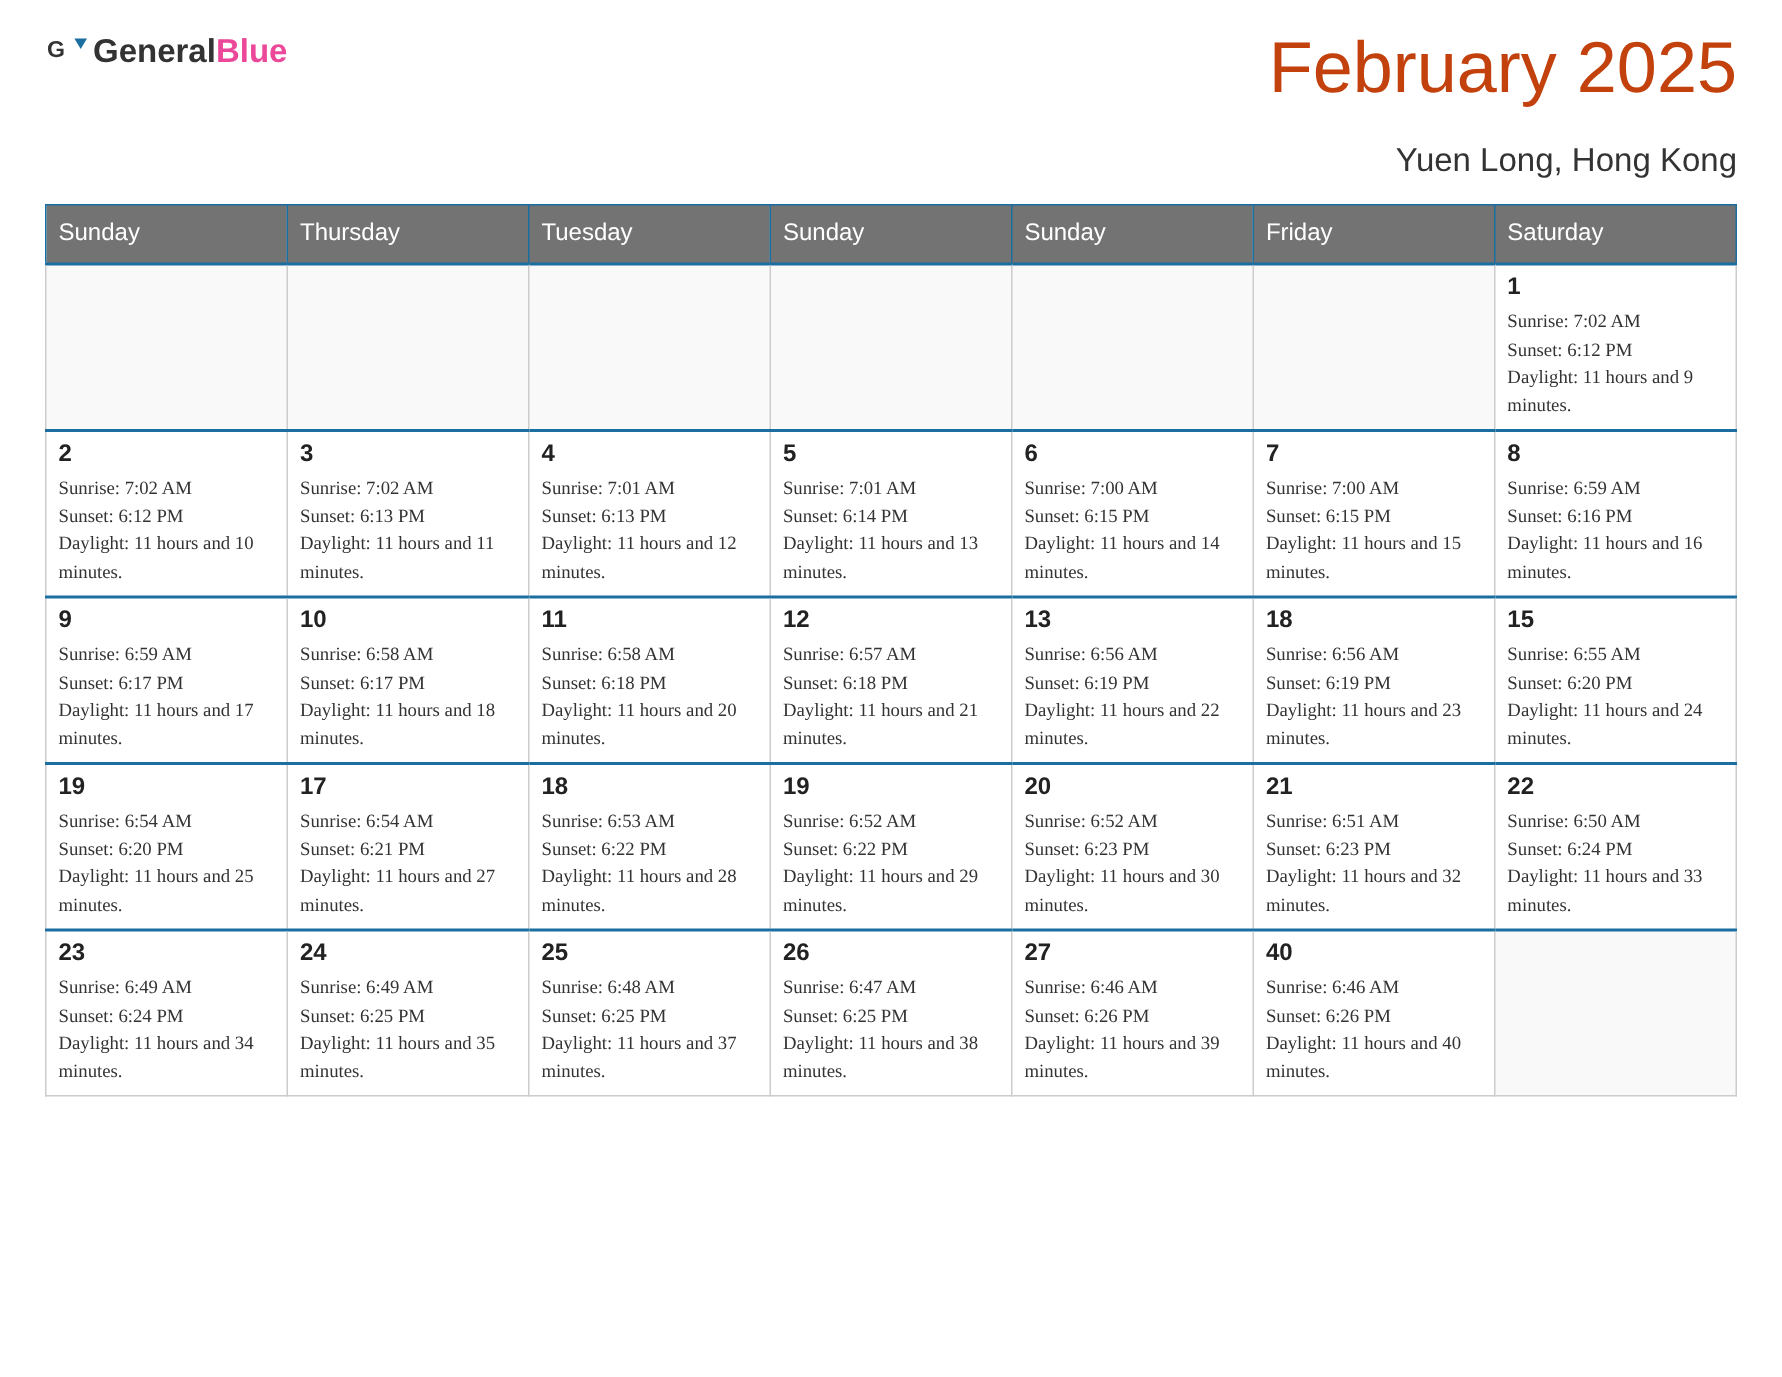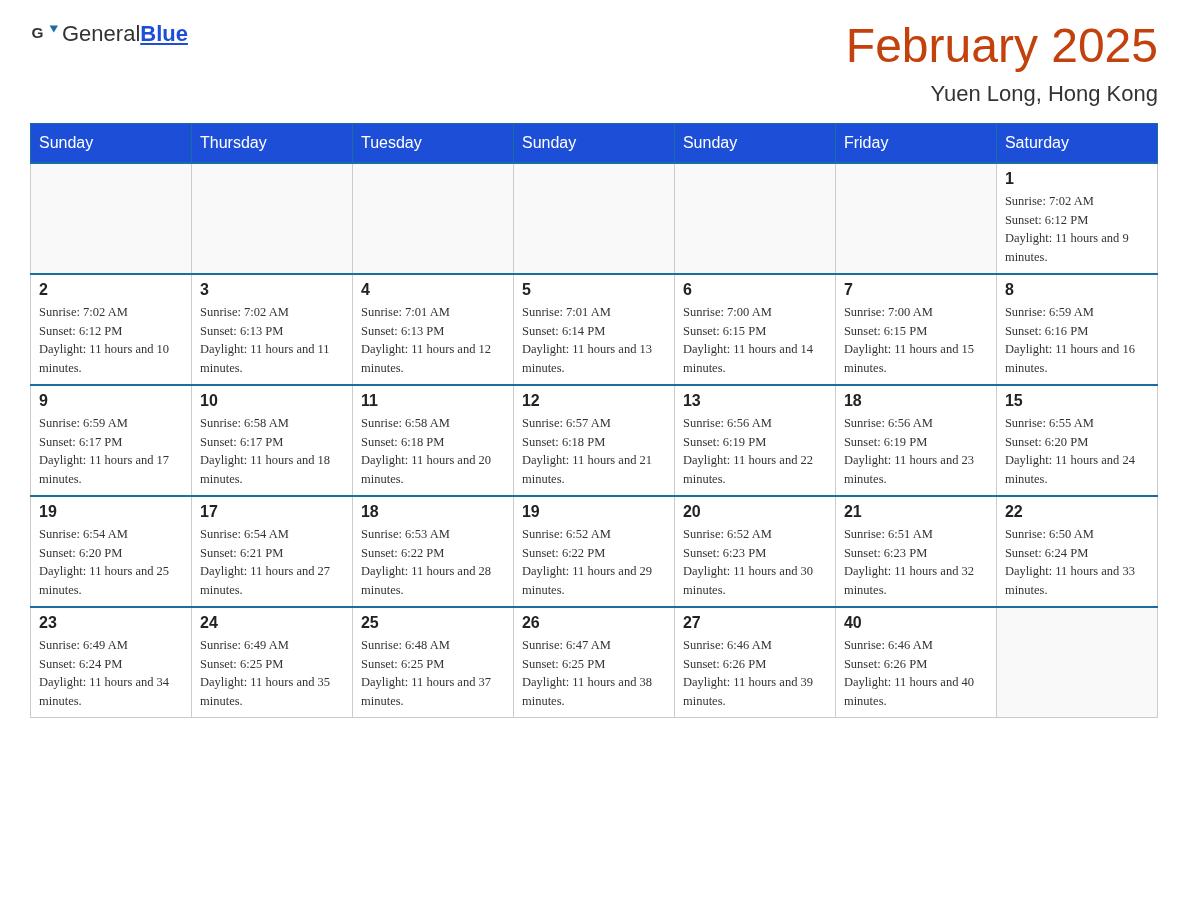--- a/index.html
+++ b/index.html
@@ -30,29 +30,29 @@
     }
     .month-title {
       font-size: 48px;
       font-weight: normal;
       color: #c2410c;
       line-height: 1.1;
     }
     .location-title {
       font-size: 22px;
       color: #333;
-      margin-top: 8px;
+      margin-top: 21px;
     }
     .calendar {
       width: 100%;
       border-collapse: collapse;
       border: 1px solid #aaa;
     }
     .calendar th {
-      background: #1d4ed8;
+      background: #737373;
       color: #fff;
       padding: 10px 8px;
       font-size: 16px;
       font-weight: normal;
       text-align: left;
       border: 1px solid #1a6fa0;
     }
     .calendar td {
       vertical-align: top;
       padding: 6px 8px;
@@ -86,21 +86,21 @@
 <body>
 
 <div class="header">
   <div class="logo">
     <svg class="logo-icon" viewBox="0 0 40 40" xmlns="http://www.w3.org/2000/svg">
       <text x="2" y="26" font-size="22" font-weight="bold" fill="#333">G</text>
 
       <polygon points="28,8 40,8 34,18" fill="#1a6fa0"></polygon>
     </svg>
     <div>
-      <span style="font-size:22px;font-weight:normal;color:#333;">General</span><span style="font-size:22px;font-weight:bold;color:#1d4ed8;text-decoration:underline;">Blue</span>
+      <span style="font-size:22px;font-weight:bold;color:#333;">General</span><span style="font-size:22px;font-weight:bold;color:#ec4899;">Blue</span>
     </div>
   </div>
   <div class="title-block">
     <div class="month-title">February 2025</div>
     <div class="location-title">Yuen Long, Hong Kong</div>
   </div>
 </div>
 
 <table class="calendar">
   <thead>

